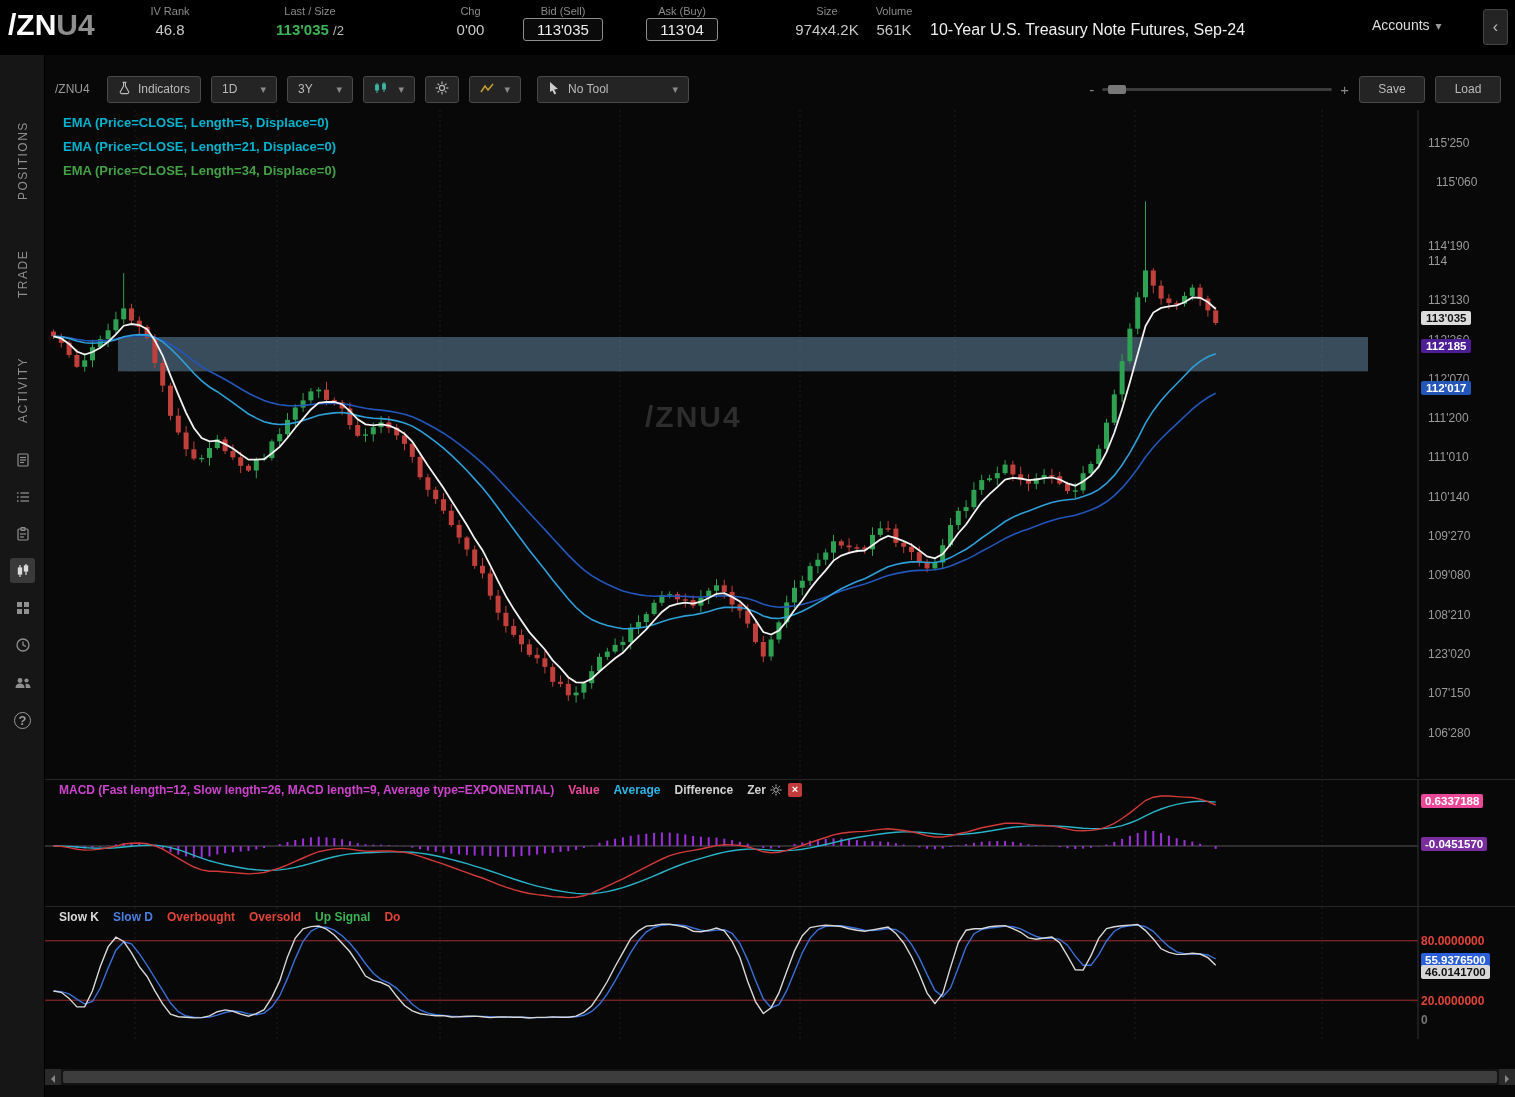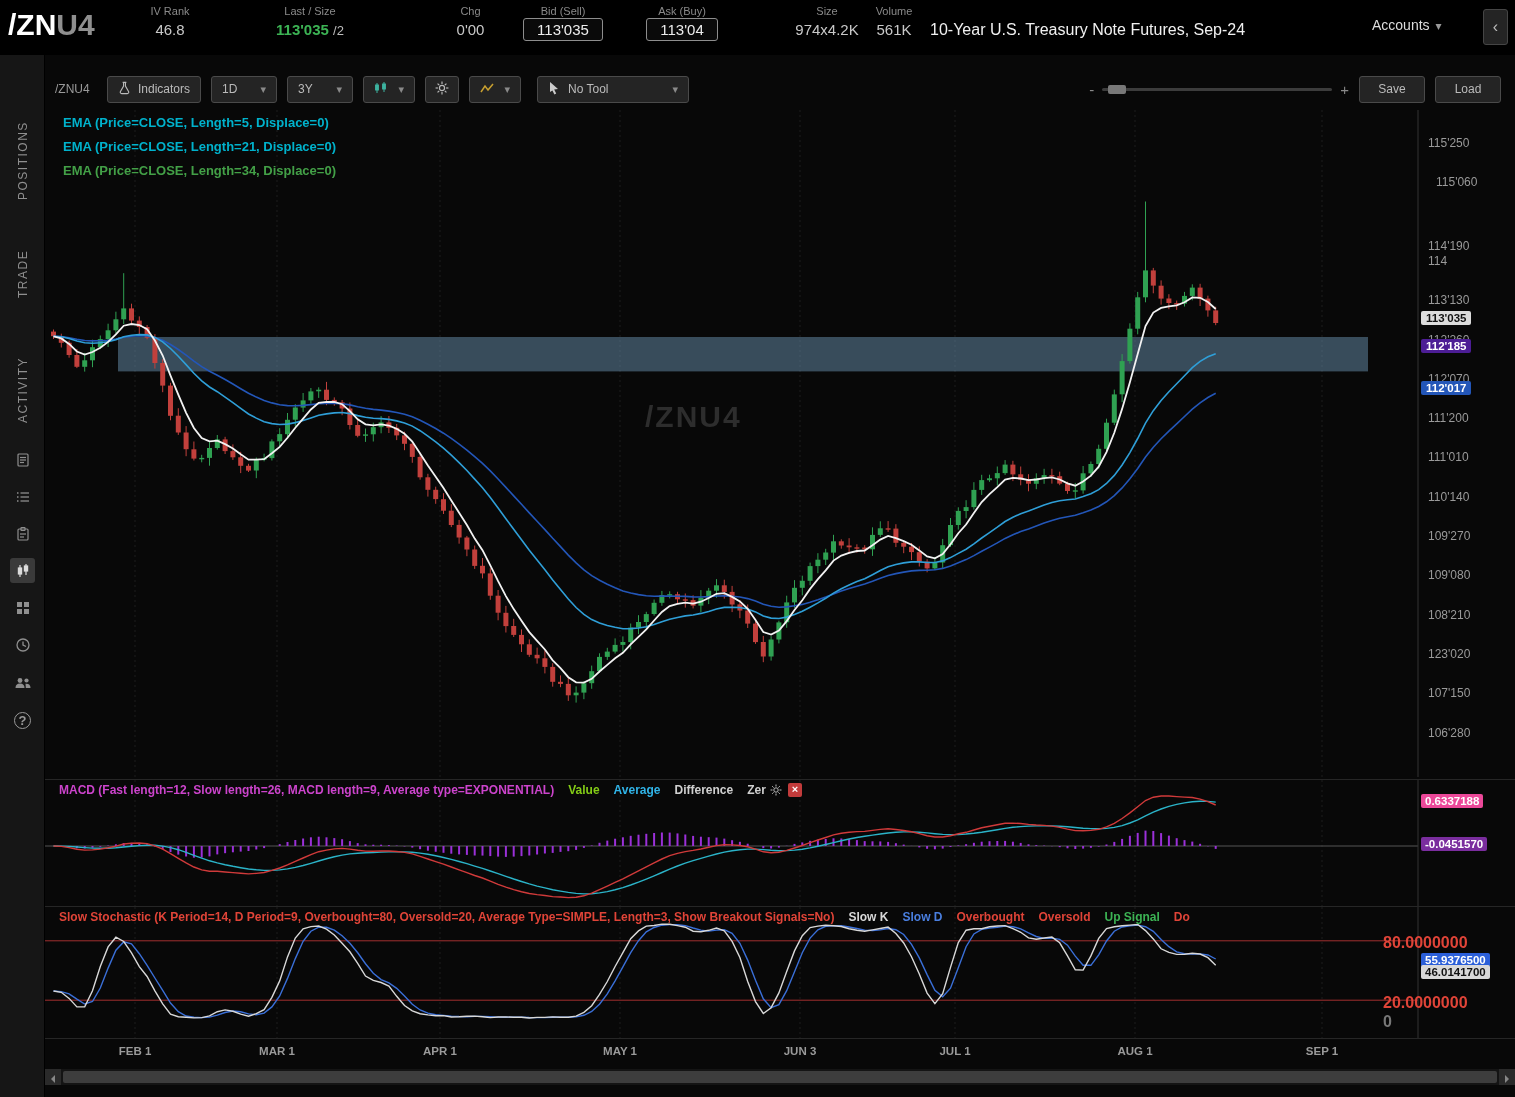--- a/index.html
+++ b/index.html
@@ -53,21 +53,21 @@
   .ptick { position:absolute; left:4px; font-size:12px; color:#9a9a9a; }
   .pbadge { position:absolute; left:1376px; font-size:11.5px; font-weight:bold; padding:1px 5px; border-radius:2px; z-index:4; }
 
   
   .macd-panel { position:absolute; left:0; top:724px; width:1470px; height:127px; border-top:1px solid #262626; }
   .stoch-panel { position:absolute; left:0; top:851px; width:1470px; height:132px; border-top:1px solid #262626; }
   .study-header { position:absolute; left:14px; top:3px; display:flex; align-items:center; gap:14px; font-size:12px; font-weight:bold; z-index:3; white-space:nowrap; }
   .st-close { width:14px; height:14px; background:#c23b3b; color:#fff; font-size:11px; line-height:13px; text-align:center; border-radius:2px; cursor:pointer; font-weight:bold; }
   .st-gear { cursor:pointer; display:flex; align-items:center; }
   .study-badge { position:absolute; left:1376px; font-size:11.5px; font-weight:bold; padding:1px 4px; border-radius:2px; z-index:4; }
-  .s-right { position:absolute; left:1338px; font-size:16px; font-weight:bold; z-index:4; }
+  .s-right { position:absolute; left:1376px; font-size:12px; font-weight:bold; z-index:4; }
 
   
   .time-axis { position:absolute; left:0; top:983px; width:1470px; height:26px; border-top:1px solid #262626; }
   .tlabel { position:absolute; top:6px; width:60px; text-align:center; font-size:11.5px; font-weight:bold; color:#9a9a9a; }
   .hscroll { position:absolute; left:0; top:1014px; width:1470px; height:16px; background:#141414; }
   .hs-btn { position:absolute; top:0; width:16px; height:16px; background:#2a2a2a; text-align:center; cursor:pointer; }
   .hs-thumb { position:absolute; left:18px; right:18px; top:2px; height:12px; background:#3d3d3d; border-radius:2px; cursor:grab; }
 </style>
 </head>
 <body>
@@ -593,21 +593,21 @@
       <div id="priceBadges">
           <div class="pbadge" style="top: 200.903px; background: rgb(220, 220, 220); color: rgb(17, 17, 17);">113'035</div>
           <div class="pbadge" style="top: 229px; background: #4c1d95; color: rgb(255, 255, 255);">112'185</div>
           <div class="pbadge" style="top: 270.678px; background: rgb(35, 86, 184); color: rgb(255, 255, 255);">112'017</div>
         </div>
     </div>
 
     <div class="macd-panel">
       <div class="study-header">
         <span style="color: rgb(204, 68, 204);">MACD (Fast length=12, Slow length=26, MACD length=9, Average type=EXPONENTIAL)</span>
-        <span style="color: #84cc16;">Value</span>
+        <span style="color: #ec4899;">Value</span>
         <span style="color: rgb(48, 180, 232);">Average</span>
         <span style="color: rgb(208, 208, 208);">Difference</span>
         <span style="margin-right: -10px; color: rgb(208, 208, 208);">Zer</span>
         <span class="st-gear">
             <svg width="12" height="12" viewBox="0 0 12 12" stroke="#bbb" fill="none">
               <circle cx="6" cy="6" r="2.2"></circle>
               <line x1="6" y1="0.5" x2="6" y2="2.5"></line>
               <line x1="6" y1="9.5" x2="6" y2="11.5"></line>
               <line x1="0.5" y1="6" x2="2.5" y2="6"></line>
               <line x1="9.5" y1="6" x2="11.5" y2="6"></line>
@@ -782,21 +782,20 @@
           <polyline fill="none" stroke="#2bb3c8" stroke-width="1.4" points="8.5,66.0 16.3,66.1 24.1,66.4 31.9,67.0 39.7,67.6 47.5,68.1 55.3,68.3 63.1,68.2 70.9,67.8 78.7,67.0 86.5,66.2 94.3,65.6 102.1,65.2 109.9,65.3 117.7,66.1 125.5,67.6 133.3,69.7 141.1,72.4 148.9,75.3 156.7,78.2 164.5,80.8 172.3,82.9 180.1,84.7 187.9,86.3 195.7,87.7 203.5,89.0 211.3,89.8 219.1,90.4 226.9,90.4 234.7,89.9 242.5,88.9 250.3,87.4 258.1,85.5 265.9,83.3 273.7,81.0 281.5,78.8 289.3,76.8 297.1,75.1 304.9,73.9 312.7,73.2 320.5,72.8 328.3,72.5 336.1,72.1 343.9,71.9 351.7,71.8 359.5,71.9 367.3,72.3 375.1,73.1 382.9,74.3 390.7,75.8 398.5,77.5 406.3,79.4 414.1,81.5 421.9,83.7 429.7,86.1 437.5,88.4 445.3,91.0 453.1,93.6 460.9,96.3 468.7,99.0 476.5,101.5 484.3,103.9 492.1,106.1 499.9,107.9 507.7,109.7 515.5,111.1 523.3,112.4 531.1,113.4 538.9,113.9 546.7,113.7 554.5,112.9 562.3,111.6 570.1,109.7 577.9,107.6 585.7,105.0 593.5,102.2 601.3,99.1 609.1,95.9 616.9,92.5 624.7,89.2 632.5,86.0 640.3,83.1 648.1,80.6 655.9,78.3 663.7,76.1 671.5,74.0 679.3,72.1 687.1,70.7 694.9,69.7 702.7,69.1 710.5,69.1 718.3,69.6 726.1,70.3 733.9,70.7 741.7,70.6 749.5,70.1 757.3,69.2 765.1,67.9 772.9,66.3 780.7,64.5 788.5,62.6 796.3,60.7 804.1,59.0 811.9,57.5 819.7,56.3 827.5,55.1 835.3,54.0 843.1,53.0 850.9,52.3 858.7,51.9 866.5,51.9 874.3,52.2 882.1,52.9 889.9,53.7 897.7,54.4 905.5,54.6 913.3,54.5 921.1,54.0 928.9,53.2 936.7,52.2 944.5,51.0 952.3,49.7 960.1,48.4 967.9,47.3 975.7,46.6 983.5,46.1 991.3,45.9 999.1,45.8 1006.9,45.9 1014.7,46.2 1022.5,46.8 1030.3,47.5 1038.1,48.2 1045.9,48.6 1053.7,48.8 1061.5,48.4 1069.3,47.4 1077.1,45.6 1084.9,43.0 1092.7,39.8 1100.5,35.9 1108.3,32.2 1116.1,29.0 1123.9,26.4 1131.7,24.4 1139.5,22.9 1147.3,21.8 1155.1,21.3 1162.9,21.4 1170.7,22.1"></polyline>
           <polyline fill="none" stroke="#d03a3a" stroke-width="1.4" points="8.5,66.0 16.3,66.4 24.1,67.6 31.9,69.3 39.7,70.1 47.5,69.9 55.3,69.1 63.1,67.8 70.9,66.1 78.7,64.0 86.5,63.2 94.3,63.0 102.1,63.6 109.9,65.9 117.7,69.1 125.5,73.7 133.3,78.3 141.1,82.9 148.9,87.0 156.7,89.9 164.5,91.2 172.3,91.3 180.1,92.0 187.9,92.6 195.7,93.3 203.5,93.9 211.3,93.4 219.1,92.5 226.9,90.4 234.7,88.0 242.5,84.8 250.3,81.3 258.1,78.0 265.9,74.6 273.7,71.7 281.5,70.1 289.3,68.9 297.1,68.4 304.9,69.1 312.7,70.3 320.5,71.1 328.3,71.2 336.1,70.9 343.9,71.0 351.7,71.5 359.5,72.4 367.3,73.9 375.1,76.4 382.9,79.0 390.7,81.6 398.5,84.2 406.3,87.0 414.1,89.8 421.9,92.6 429.7,95.5 437.5,98.0 445.3,101.1 453.1,104.3 460.9,107.2 468.7,109.6 476.5,111.7 484.3,113.5 492.1,114.6 499.9,115.5 507.7,116.6 515.5,117.0 523.3,117.6 531.1,117.3 538.9,115.8 546.7,113.2 554.5,109.7 562.3,106.1 570.1,102.4 577.9,98.9 585.7,94.8 593.5,90.8 601.3,86.9 609.1,82.9 616.9,79.0 624.7,75.7 632.5,73.4 640.3,71.6 648.1,70.4 655.9,69.0 663.7,67.3 671.5,65.6 679.3,64.8 687.1,64.9 694.9,65.5 702.7,66.8 710.5,69.1 718.3,71.8 726.1,72.8 733.9,72.2 741.7,70.4 749.5,68.0 757.3,65.5 765.1,62.7 772.9,60.0 780.7,57.5 788.5,54.9 796.3,53.2 804.1,52.2 811.9,51.6 819.7,51.4 827.5,50.4 835.3,49.4 843.1,48.8 850.9,49.5 858.7,50.5 866.5,51.8 874.3,53.6 882.1,55.7 889.9,57.0 897.7,57.0 905.5,55.7 913.3,53.8 921.1,52.3 928.9,50.0 936.7,47.8 944.5,46.2 952.3,44.7 960.1,43.3 967.9,43.1 975.7,43.5 983.5,44.4 991.3,45.0 999.1,45.4 1006.9,46.1 1014.7,47.4 1022.5,49.1 1030.3,50.6 1038.1,50.7 1045.9,50.4 1053.7,49.3 1061.5,46.9 1069.3,43.3 1077.1,38.5 1084.9,32.9 1092.7,26.7 1100.5,20.5 1108.3,17.2 1116.1,16.0 1123.9,16.0 1131.7,16.6 1139.5,17.1 1147.3,17.5 1155.1,19.1 1162.9,21.6 1170.7,25.0"></polyline>
           <line x1="1373" y1="0" x2="1373" y2="127" stroke="#333"></line>
         </svg>
       <div class="study-badge" style="top: 14px; background: #ec4899; color: rgb(255, 255, 255);">0.6337188</div>
       <div class="study-badge" style="top: 57px; background: rgb(122, 45, 158); color: rgb(255, 255, 255);">-0.0451570</div>
     </div>
 
     <div class="stoch-panel">
       <div class="study-header">
-        <span style="color: rgb(224, 68, 56);">Slow Stochastic (K Period=14, D Period=9, Overbought=80, Oversold=20, Average Type=SIMPLE, Length=3, Show Breakout Signals=No)</span>
         <span style="color: rgb(216, 216, 216);">Slow K</span>
         <span style="color: rgb(74, 127, 224);">Slow D</span>
         <span style="color: rgb(224, 68, 56);">Overbought</span>
         <span style="color: rgb(224, 68, 56);">Oversold</span>
         <span style="color: rgb(60, 179, 84);">Up Signal</span>
         <span style="color: rgb(224, 68, 56);">Do</span>
       </div>
       <svg id="stochChart" width="1470" height="132">
           <line x1="90" y1="0" x2="90" y2="132" stroke="#1c1c1c" stroke-dasharray="2,3"></line>
           <line x1="232" y1="0" x2="232" y2="132" stroke="#1c1c1c" stroke-dasharray="2,3"></line>
@@ -812,30 +811,20 @@
           <polyline fill="none" stroke="#d8d8d8" stroke-width="1.4" points="8.5,84.0 16.3,85.3 24.1,91.4 31.9,99.9 39.7,99.8 47.5,83.8 55.3,59.5 63.1,39.9 70.9,30.2 78.7,34.5 86.5,45.9 94.3,59.7 102.1,69.5 109.9,83.8 117.7,96.9 125.5,107.2 133.3,109.7 141.1,110.2 148.9,110.9 156.7,110.6 164.5,108.9 172.3,104.7 180.1,102.9 187.9,104.3 195.7,107.2 203.5,109.2 211.3,106.6 219.1,102.6 226.9,90.4 234.7,73.9 242.5,49.9 250.3,31.1 258.1,21.8 265.9,19.6 273.7,19.0 281.5,22.2 289.3,28.0 297.1,36.2 304.9,44.8 312.7,56.3 320.5,69.0 328.3,73.3 336.1,75.5 343.9,79.0 351.7,89.3 359.5,98.5 367.3,103.9 375.1,106.7 382.9,107.9 390.7,108.8 398.5,108.6 406.3,110.0 414.1,109.8 421.9,109.2 429.7,109.1 437.5,109.7 445.3,110.6 453.1,110.0 460.9,109.9 468.7,110.3 476.5,110.3 484.3,111.0 492.1,110.4 499.9,110.4 507.7,109.9 515.5,110.3 523.3,110.3 531.1,109.1 538.9,105.3 546.7,98.7 554.5,87.4 562.3,74.5 570.1,59.5 577.9,45.6 585.7,31.7 593.5,23.9 601.3,19.1 609.1,18.5 616.9,17.1 624.7,17.2 632.5,18.6 640.3,20.2 648.1,24.2 655.9,24.8 663.7,23.3 671.5,21.1 679.3,23.8 687.1,34.4 694.9,50.5 702.7,74.4 710.5,94.6 718.3,106.5 726.1,100.7 733.9,85.9 741.7,64.4 749.5,43.9 757.3,28.7 765.1,20.6 772.9,19.1 780.7,18.2 788.5,18.7 796.3,19.5 804.1,21.7 811.9,23.3 819.7,24.3 827.5,22.9 835.3,21.5 843.1,20.1 850.9,26.5 858.7,36.0 866.5,49.7 874.3,67.0 882.1,86.1 889.9,96.7 897.7,86.6 905.5,60.4 913.3,35.6 921.1,23.2 928.9,21.8 936.7,21.8 944.5,19.8 952.3,19.0 960.1,18.6 967.9,21.6 975.7,25.3 983.5,30.9 991.3,32.2 999.1,31.0 1006.9,30.1 1014.7,35.8 1022.5,48.8 1030.3,62.8 1038.1,63.1 1045.9,48.9 1053.7,31.4 1061.5,21.6 1069.3,19.7 1077.1,18.7 1084.9,18.1 1092.7,17.5 1100.5,23.6 1108.3,31.9 1116.1,41.8 1123.9,45.4 1131.7,47.4 1139.5,47.3 1147.3,46.3 1155.1,47.0 1162.9,50.7 1170.7,58.3"></polyline>
           <line x1="1373" y1="0" x2="1373" y2="132" stroke="#333"></line>
         </svg>
       <div class="s-right" style="top:27px;color:#e04438">80.0000000</div>
       <div class="study-badge" style="top: 46px; background: rgb(43, 95, 217); color: rgb(255, 255, 255);">55.9376500</div>
       <div class="study-badge" style="top: 58px; z-index: 5; background: rgb(216, 216, 216); color: rgb(17, 17, 17);">46.0141700</div>
       <div class="s-right" style="top:87px;color:#e04438">20.0000000</div>
       <div class="s-right" style="top:106px;color:#777">0</div>
     </div>
 
-    <div class="time-axis" id="timeAxis">
-        <div class="tlabel" style="left: 60px;">FEB 1</div>
-        <div class="tlabel" style="left: 202px;">MAR 1</div>
-        <div class="tlabel" style="left: 365px;">APR 1</div>
-        <div class="tlabel" style="left: 545px;">MAY 1</div>
-        <div class="tlabel" style="left: 725px;">JUN 3</div>
-        <div class="tlabel" style="left: 880px;">JUL 1</div>
-        <div class="tlabel" style="left: 1060px;">AUG 1</div>
-        <div class="tlabel" style="left: 1247px;">SEP 1</div>
-      </div>
 
     <div class="hscroll">
       <div class="hs-btn" style="left:0"><svg width="8" height="8" viewBox="0 0 8 8">
             <path d="M6 0 L2 4 L6 8 Z" fill="#888"></path>
           </svg></div>
       <div class="hs-thumb"></div>
       <div class="hs-btn" style="right:0"><svg width="8" height="8" viewBox="0 0 8 8">
             <path d="M2 0 L6 4 L2 8 Z" fill="#888"></path>
           </svg></div>
     </div>

